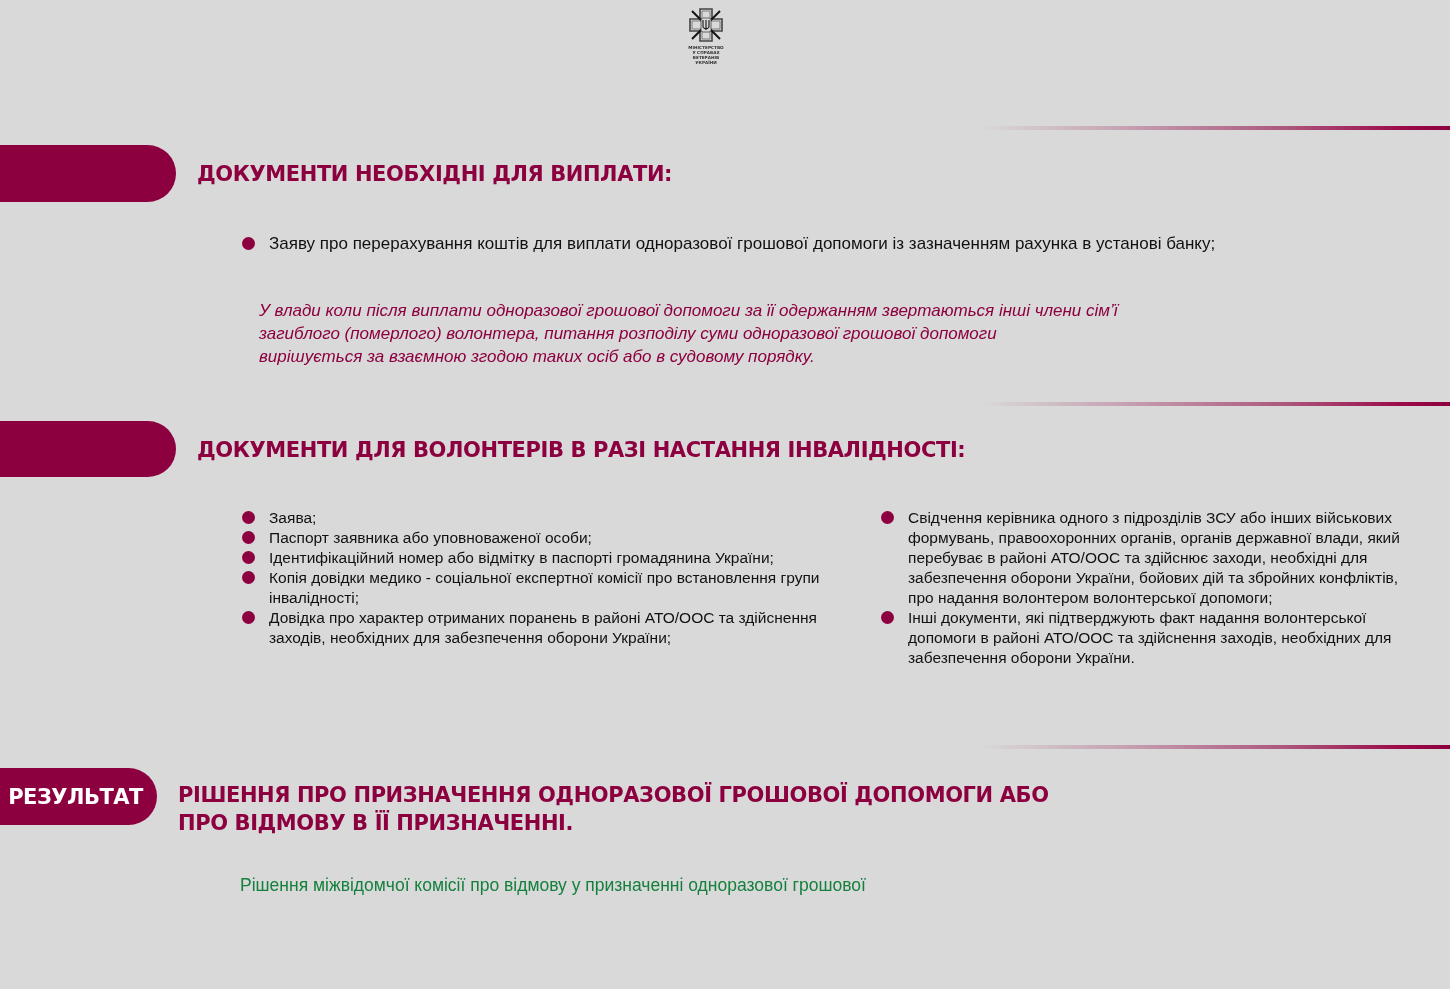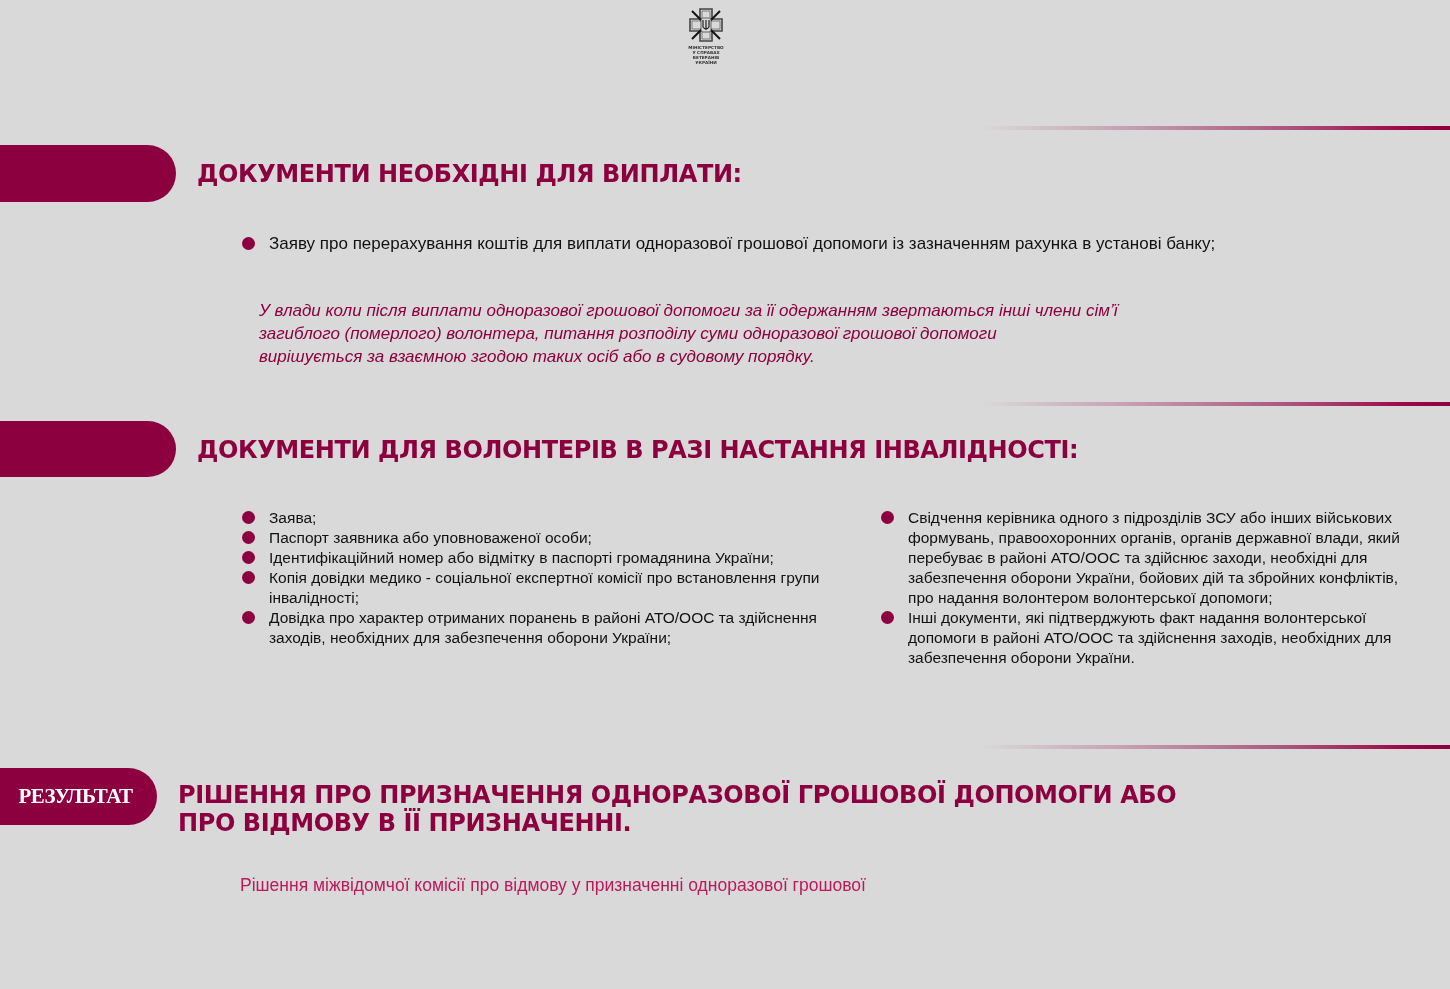--- a/index.html
+++ b/index.html
@@ -31,40 +31,40 @@
   .pill-label {
     color: #fff; font-weight: bold; font-size: 21px;
     font-family: "DejaVu Sans", sans-serif;
     letter-spacing: -0.5px;
     display: flex; align-items: center; justify-content: center;
     height: 100%;
   }
   .section-title {
     position: absolute; color: #8d0040; font-weight: bold;
     font-family: "DejaVu Sans", sans-serif;
-    font-size: 24px; letter-spacing: -0.4px; line-height: 28px;
+    font-size: 21px; letter-spacing: -0.4px; line-height: 28px;
   }
   ul.bullets { list-style: none; margin: 0; padding: 0; position: absolute; }
   ul.bullets li { position: relative; padding-left: 28px; }
   ul.bullets li .dot {
     position: absolute; left: 1px; width: 13px; height: 13px;
     border-radius: 50%; background: #8d0040;
   }
   .list1 { left: 241px; top: 233px; font-size: 17px; line-height: 22px; }
   .list1 li .dot { top: 4px; }
   .note {
     position: absolute; left: 259px; top: 299px; width: 960px;
     color: #8d0040; font-style: italic; font-size: 17px; line-height: 23px;
   }
   .list2 { left: 241px; top: 508px; width: 590px; font-size: 15.5px; line-height: 20px; }
   .list3 { left: 880px; top: 508px; width: 530px; font-size: 15.5px; line-height: 20px; }
   .list2 li .dot, .list3 li .dot { top: 3px; }
   .result-note {
     position: absolute; left: 240px; top: 874px; width: 700px;
-    font-size: 17.5px; line-height: 23px; color: #be185d;
+    font-size: 17.5px; line-height: 23px; color: #15803d;
   }
 </style>
 </head>
 <body>
 
 <div class="logo">
   <svg width="36" height="36" viewBox="0 0 36 36">
     <path d="M12 2h12v10h10v12H24v10H12V24H2V12h10z" fill="none" stroke="#444" stroke-width="1.6"></path>
     <path d="M14 4h8v10h10v8H22v10h-8V22H4v-8h10z" fill="none" stroke="#666" stroke-width="0.8"></path>
     <line x1="4" y1="4" x2="32" y2="32" stroke="#111" stroke-width="2"></line>
@@ -106,21 +106,21 @@
   <li><span class="dot"></span><span>Довідка про характер отриманих поранень в районі АТО/ООС та здійснення заходів, необхідних для забезпечення оборони України;</span></li>
 </ul>
 
 <ul class="bullets list3">
   <li><span class="dot"></span><span>Свідчення керівника одного з підрозділів ЗСУ або інших військових формувань, правоохоронних органів, органів державної влади, який перебуває в районі АТО/ООС та здійснює заходи, необхідні для забезпечення оборони України, бойових дій та збройних конфліктів, про надання волонтером волонтерської допомоги;</span></li>
   <li><span class="dot"></span><span>Інші документи, які підтверджують факт надання волонтерської допомоги в районі АТО/ООС та здійснення заходів, необхідних для забезпечення оборони України.</span></li>
 </ul>
 
 <div class="divider" style="top:745px;"></div>
 <div class="pill" style="top:768px; width:157px; height:57px;">
-  <div class="pill-label" style="padding-right:6px;font-family:Liberation Serif, serif;">РЕЗУЛЬТАТ</div>
+  <div class="pill-label" style="padding-right:6px;">РЕЗУЛЬТАТ</div>
 </div>
 <div class="section-title" style="left:178px; top:781px;">
   <div>РІШЕННЯ ПРО ПРИЗНАЧЕННЯ ОДНОРАЗОВОЇ ГРОШОВОЇ ДОПОМОГИ АБО</div>
   <div>ПРО ВІДМОВУ В ЇЇ ПРИЗНАЧЕННІ.</div>
 </div>
 
 <div class="result-note">
   <div>Рішення міжвідомчої комісії про відмову у призначенні одноразової грошової</div>
 </div>
 

